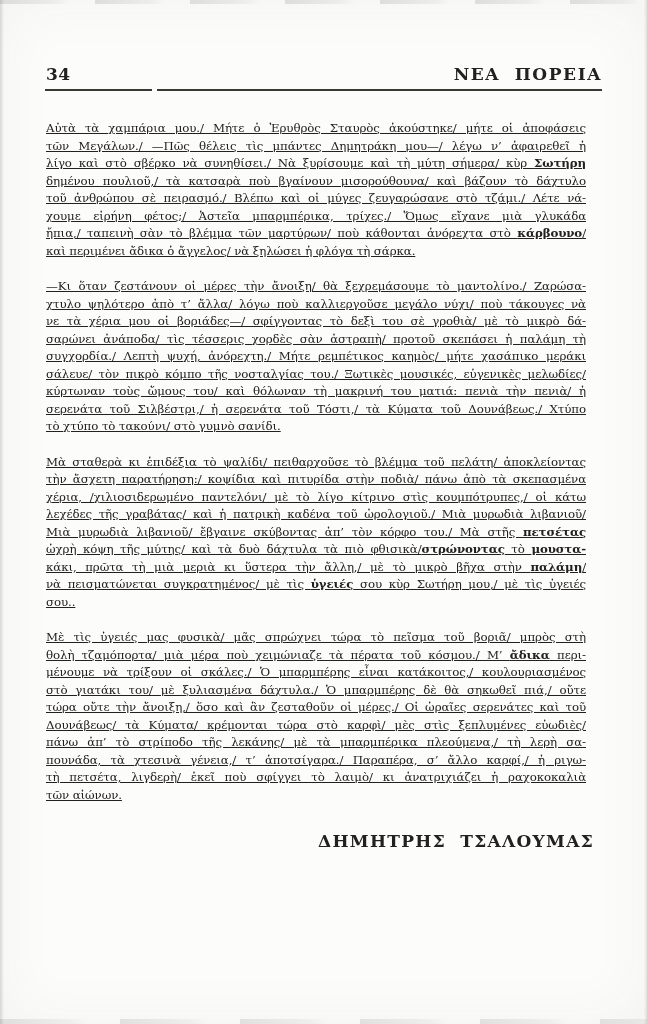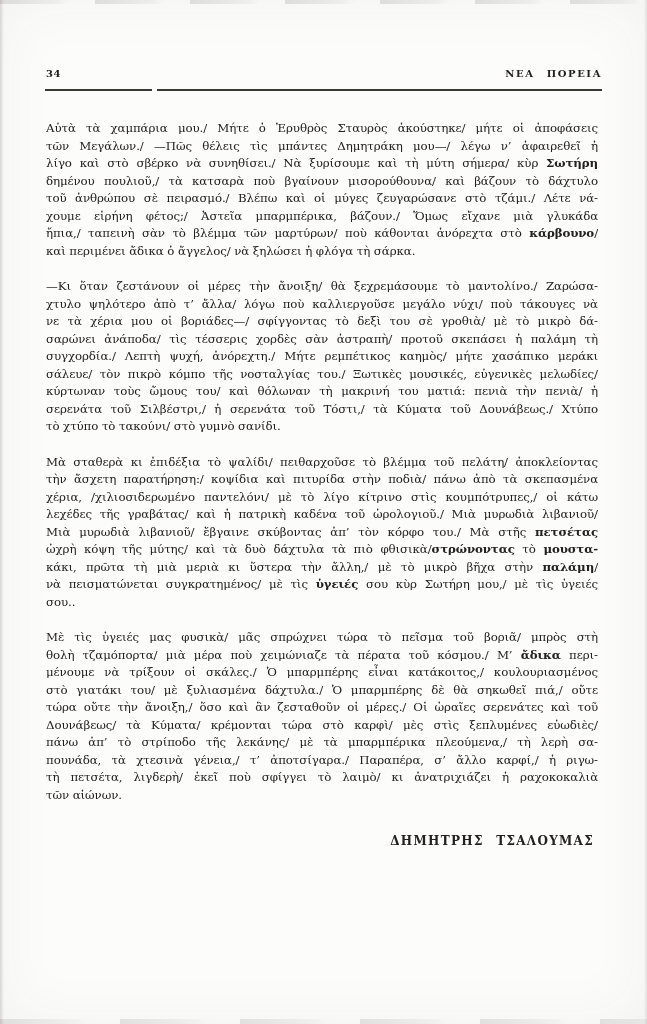--- a/index.html
+++ b/index.html
@@ -42,21 +42,21 @@
 
   .page-header {
     position: absolute;
     top: 66px;
     left: 46px;
     right: 45px;
     display: flex;
     justify-content: space-between;
     align-items: baseline;
     font-weight: bold;
-    font-size: 10px;
+    font-size: 17px;
     line-height: 16px;
   }
   .page-number { letter-spacing: 0.5px; }
   .journal-title { letter-spacing: 1.6px; word-spacing: 7px; }
 
   .header-rule-left {
     position: absolute;
     top: 89px;
     left: 45px;
     width: 107px;
@@ -72,38 +72,38 @@
 
   .text-block {
     position: absolute;
     top: 120px;
     left: 46px;
     width: 556px;
     font-size: 11.8px;
     letter-spacing: -0.1px;
     line-height: 17.5px;
   }
-  .para { margin: 0 4px 18px 0; }
+  .para { margin: 0 16px 18px 0; text-decoration: underline; }
   .line {
     height: 17.5px;
     white-space: nowrap;
     overflow: hidden;
     text-align: justify;
     text-align-last: justify;
   }
   .line.last {
     text-align-last: left;
   }
   .line b { font-weight: 700; }
 
   .signature {
     margin-top: 29px;
     text-align: right;
     font-weight: bold;
-    font-size: 12px;
+    font-size: 17px;
     letter-spacing: 1.3px;
     word-spacing: 7px;
     padding-right: 8px;
   }
 </style>
 </head>
 <body>
 
 <div class="edge-top"></div>
 <div class="edge-bottom"></div>
@@ -118,21 +118,21 @@
 <div class="header-rule-right"></div>
 
 <main class="text-block">
 
   <div class="para">
       <div class="line">Αὐτὰ τὰ χαμπάρια μου./ Μήτε ὁ Ἐρυθρὸς Σταυρὸς ἀκούστηκε/ μήτε οἱ ἀποφάσεις</div>
       <div class="line">τῶν Μεγάλων./ —Πῶς θέλεις τὶς μπάντες Δημητράκη μου—/ λέγω ν’ ἀφαιρεθεῖ ἡ</div>
       <div class="line">λίγο καὶ στὸ σβέρκο νὰ συνηθίσει./ Νὰ ξυρίσουμε καὶ τὴ μύτη σήμερα/ κὺρ <b>Σωτήρη</b></div>
       <div class="line">δημένου πουλιοῦ,/ τὰ κατσαρὰ ποὺ βγαίνουν μισορούθουνα/ καὶ βάζουν τὸ δάχτυλο</div>
       <div class="line">τοῦ ἀνθρώπου σὲ πειρασμό./ Βλέπω καὶ οἱ μύγες ζευγαρώσανε στὸ τζάμι./ Λέτε νά-</div>
-      <div class="line">χουμε εἰρήνη φέτος;/ Ἀστεῖα μπαρμπέρικα, βάζουν./ Ὅμως εἴχανε μιὰ γλυκάδα</div>
+      <div class="line">χουμε εἰρήνη φέτος;/ Ἀστεῖα μπαρμπέρικα, τρίχες./ Ὅμως εἴχανε μιὰ γλυκάδα</div>
       <div class="line">ἤπια,/ ταπεινὴ σὰν τὸ βλέμμα τῶν μαρτύρων/ ποὺ κάθονται ἀνόρεχτα στὸ <b>κάρβουνο</b>/</div>
       <div class="line last">καὶ περιμένει ἄδικα ὁ ἄγγελος/ νὰ ξηλώσει ἡ φλόγα τὴ σάρκα.</div>
     </div>
     <div class="para">
       <div class="line">—Κι ὅταν ζεστάνουν οἱ μέρες τὴν ἄνοιξη/ θὰ ξεχρεμάσουμε τὸ μαντολίνο./ Ζαρώσα-</div>
       <div class="line">χτυλο ψηλότερο ἀπὸ τ’ ἄλλα/ λόγω ποὺ καλλιεργοῦσε μεγάλο νύχι/ ποὺ τάκουγες νὰ</div>
       <div class="line">νε τὰ χέρια μου οἱ βοριάδες—/ σφίγγοντας τὸ δεξὶ του σὲ γροθιὰ/ μὲ τὸ μικρὸ δά-</div>
       <div class="line">σαρώνει ἀνάποδα/ τὶς τέσσερις χορδὲς σὰν ἀστραπὴ/ προτοῦ σκεπάσει ἡ παλάμη τὴ</div>
       <div class="line">συγχορδία./ Λεπτὴ ψυχή, ἀνόρεχτη./ Μήτε ρεμπέτικος καημὸς/ μήτε χασάπικο μεράκι</div>
       <div class="line">σάλευε/ τὸν πικρὸ κόμπο τῆς νοσταλγίας του./ Ξωτικὲς μουσικές, εὐγενικὲς μελωδίες/</div>

